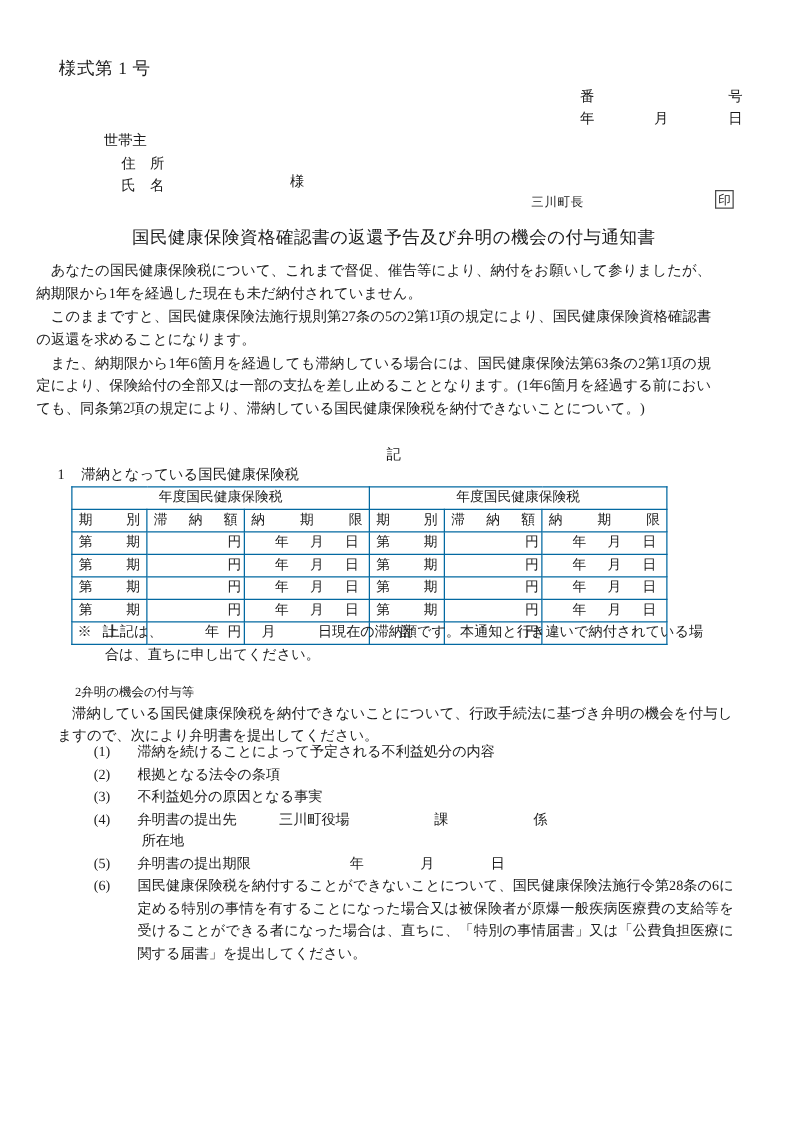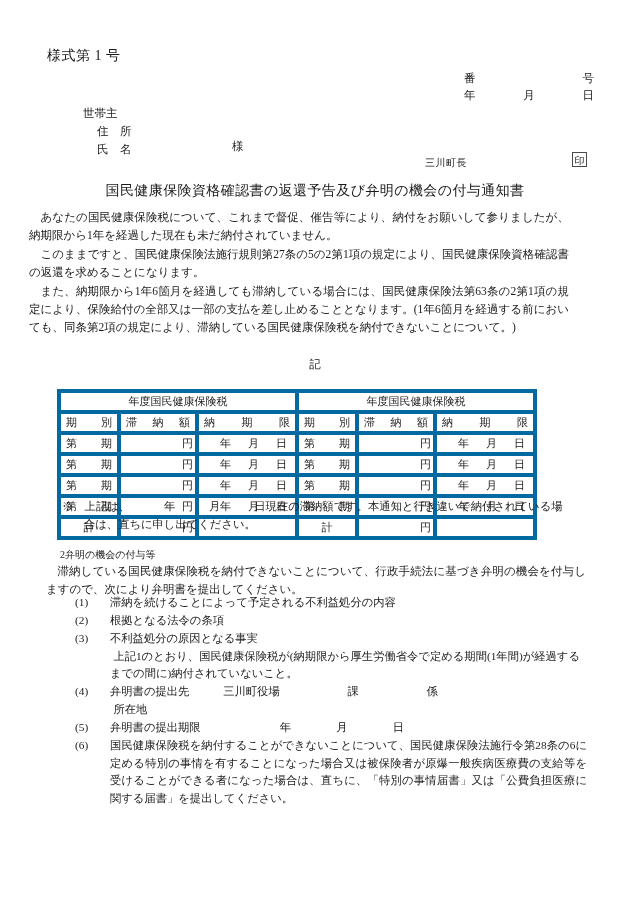--- a/index.html
+++ b/index.html
@@ -140,21 +140,21 @@
   .tax-table {
     position: absolute;
     left: 57px;
     top: 389px;
     width: 476px;
     border-collapse: collapse;
     font-size: 11px;
     table-layout: fixed;
   }
   .tax-table td, .tax-table th {
-    border: 4px solid #0369a1;
+    border: 1px solid #0369a1;
     height: 15px;
     padding: 0 2px;
     font-weight: normal;
     box-sizing: border-box;
     overflow: hidden;
     white-space: nowrap;
   }
   .tax-table .yeardo {
     text-align: center;
     height: 17px;
@@ -262,20 +262,23 @@
   <div class="doc-title">国民健康保険資格確認書の返還予告及び弁明の機会の付与通知書</div>
 
   <div class="body-block">
     <p>あなたの国民健康保険税について、これまで督促、催告等により、納付をお願いして参りましたが、納期限から1年を経過した現在も未だ納付されていません。</p>
     <p>このままですと、国民健康保険法施行規則第27条の5の2第1項の規定により、国民健康保険資格確認書の返還を求めることになります。</p>
     <p>また、納期限から1年6箇月を経過しても滞納している場合には、国民健康保険法第63条の2第1項の規定により、保険給付の全部又は一部の支払を差し止めることとなります。(1年6箇月を経過する前においても、同条第2項の規定により、滞納している国民健康保険税を納付できないことについて。)</p>
   </div>
 
   <div class="kikigaki">記</div>
 
+  <div class="sec1-head">
+    <span class="num">1</span><span>滞納となっている国民健康保険税</span>
+  </div>
 
   <table class="tax-table">
     <colgroup>
       <col style="width:60px">
         <col style="width:78px">
         <col style="width:100px">
       <col style="width:60px">
         <col style="width:78px">
         <col style="width:100px">
     </colgroup>
@@ -477,21 +480,20 @@
         <div class="item-body">滞納を続けることによって予定される不利益処分の内容</div>
       </div>
       <div class="item-row">
         <div class="item-mark">(2)</div>
         <div class="item-body">根拠となる法令の条項</div>
       </div>
       <div class="item-row">
         <div class="item-mark">(3)</div>
         <div class="item-body">不利益処分の原因となる事実</div>
       </div>
-      <div class="item-sub2">上記1のとおり、国民健康保険税が(納期限から厚生労働省令で定める期間(1年間)が経過するまでの間に)納付されていないこと。</div>
       <div class="item-row">
         <div class="item-mark">(4)</div>
         <div class="item-body">弁明書の提出先　　　三川町役場　　　　　　課　　　　　　係</div>
       </div>
       <div class="item-sub2">所在地</div>
       <div class="item-row">
         <div class="item-mark">(5)</div>
         <div class="item-body">弁明書の提出期限　　　　　　　年　　　　月　　　　日</div>
       </div>
       <div class="item-row">

